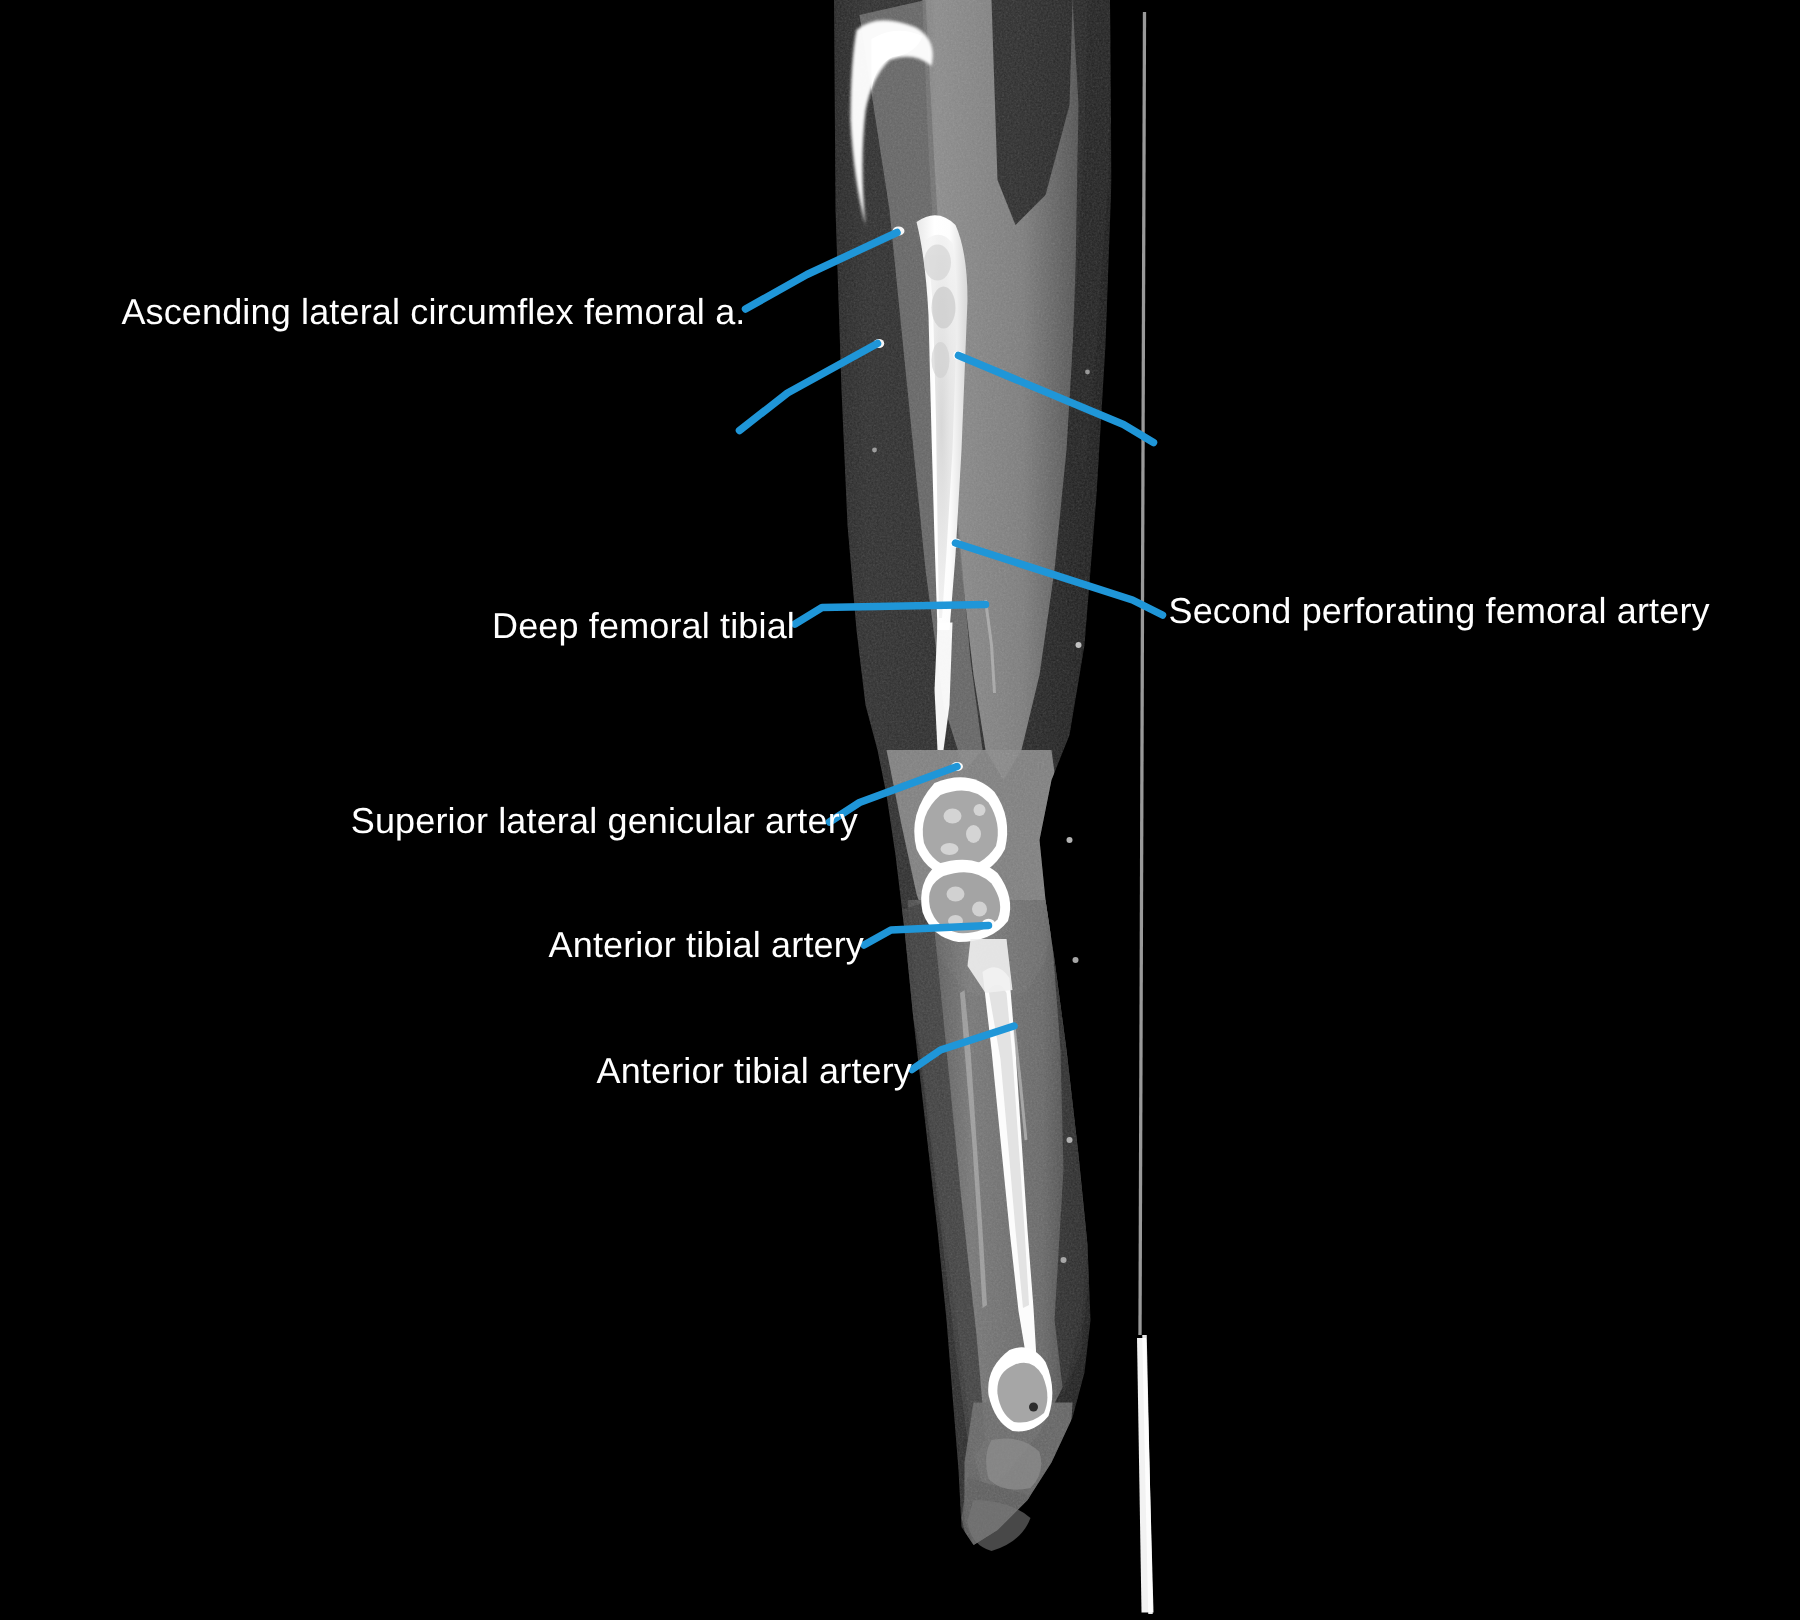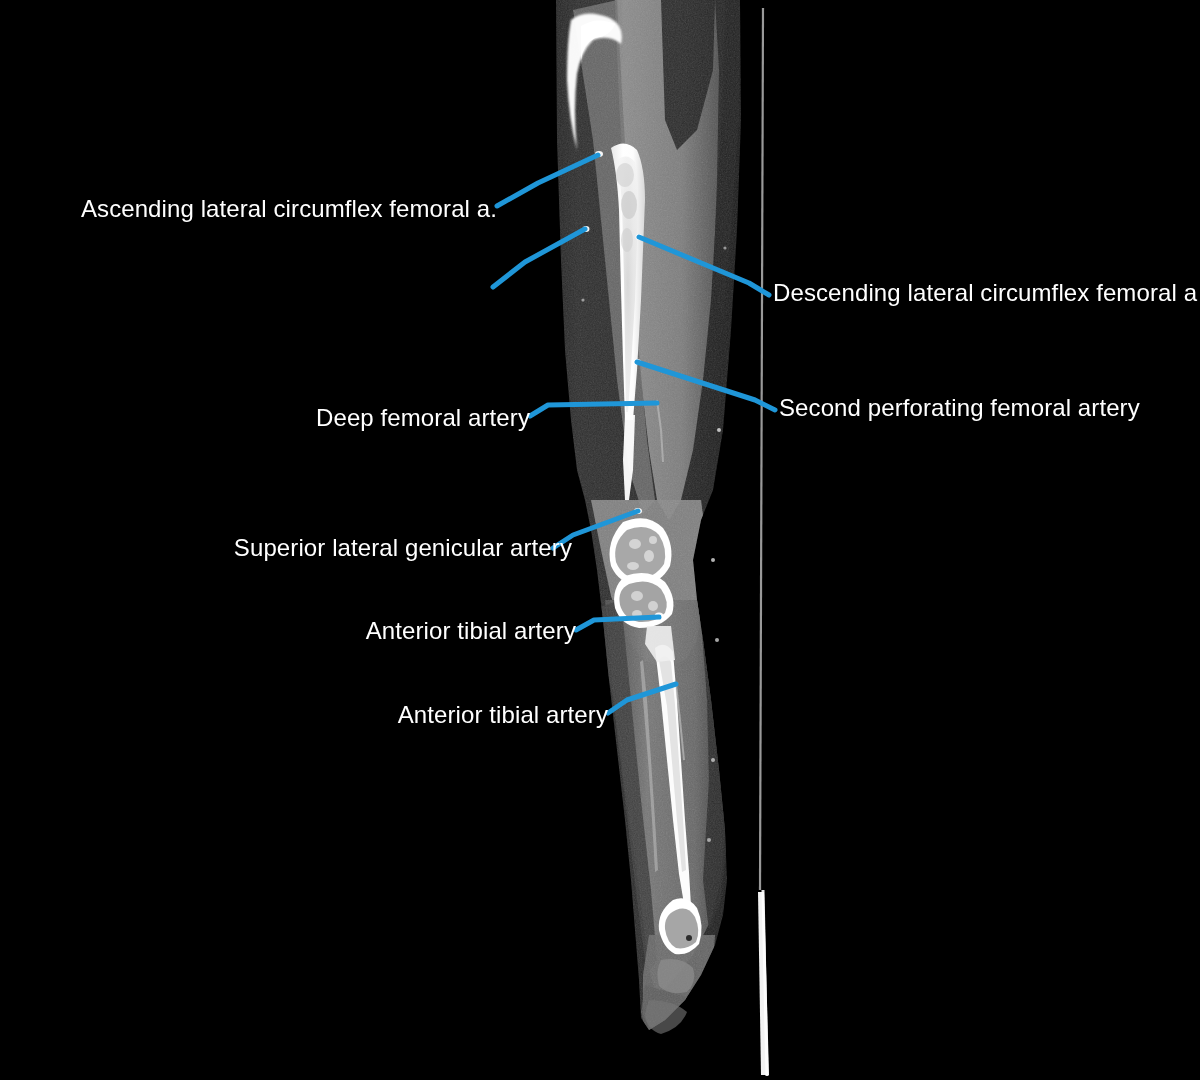--- a/index.html
+++ b/index.html
@@ -225,23 +225,22 @@
       <path d="M 612,362 L 730,400 L 750,410"></path>
       <path d="M 528,548 L 548,535 L 613,511"></path>
       <path d="M 551,630 L 569,620 L 634,617"></path>
       <path d="M 583,713 L 602,700 L 651,684"></path>
     </g>
   </svg>
 
   <div class="label right-anchor" style="left:472px;top:197px;">Ascending lateral circumflex femoral a.</div>
 
 
-  <div class="label" style="left:748px;top:281px;">Descending lateral circumflex femoral a</div>
-
-  <div class="label right-anchor" style="left:505px;top:406px;">Deep femoral artery</div>
+
+  <div class="label right-anchor" style="left:505px;top:406px;">Deep femoral tibial</div>
 
   <div class="label" style="left:754px;top:396px;text-align:right;">Second perforating femoral artery</div>
 
   <div class="label right-anchor" style="left:547px;top:536px;">Superior lateral genicular artery</div>
 
   <div class="label right-anchor" style="left:551px;top:619px;">Anterior tibial artery</div>
 
   <div class="label right-anchor" style="left:583px;top:703px;">Anterior tibial artery</div>
 
 </div>

